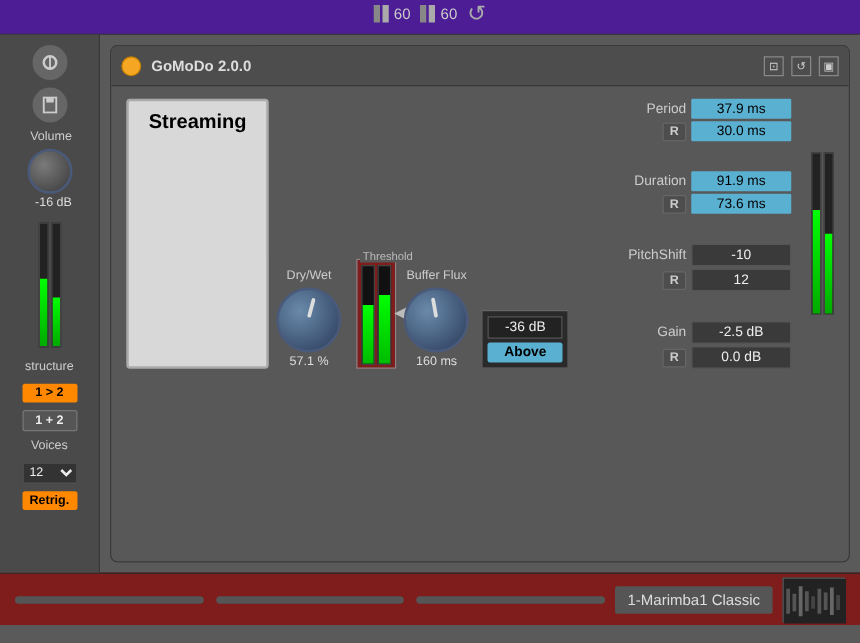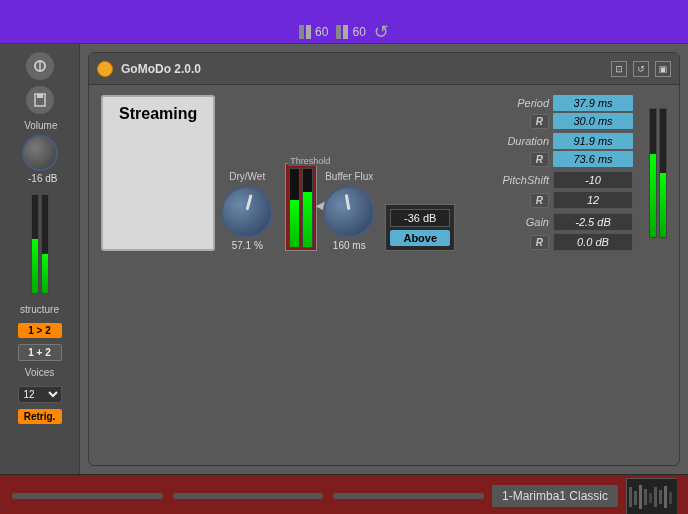--- a/index.html
+++ b/index.html
@@ -10,24 +10,24 @@
       font-family: Arial, sans-serif;
       font-size: 11px;
       color: #e0e0e0;
       overflow: hidden;
       position: relative;
     }
 
     
     .top-bar {
       width: 100%;
-      height: 44px;
-      background: #6d28d9;
-      display: flex;
-      align-items: flex-end;
+      height: 28px;
+      background: #4c1d95;
+      display: flex;
+      align-items: flex-start;
       justify-content: center;
       position: relative;
       border-bottom: 1px solid #3a3a3a;
     }
     .top-bar-center {
       display: flex;
       align-items: center;
       gap: 8px;
     }
     .top-bar-seg {
@@ -231,23 +231,22 @@
       padding: 2px 8px;
       cursor: pointer;
       border-radius: 2px;
       width: 60px;
     }
 
     
     .right-params {
       display: flex;
       flex-direction: column;
-      gap: 4px;
+      gap: 24px;
       flex: 1;
-      font-style: italic;
     }
     .param-group {
       display: flex;
       flex-direction: column;
       gap: 2px;
     }
     .param-row {
       display: flex;
       align-items: center;
       gap: 4px;

